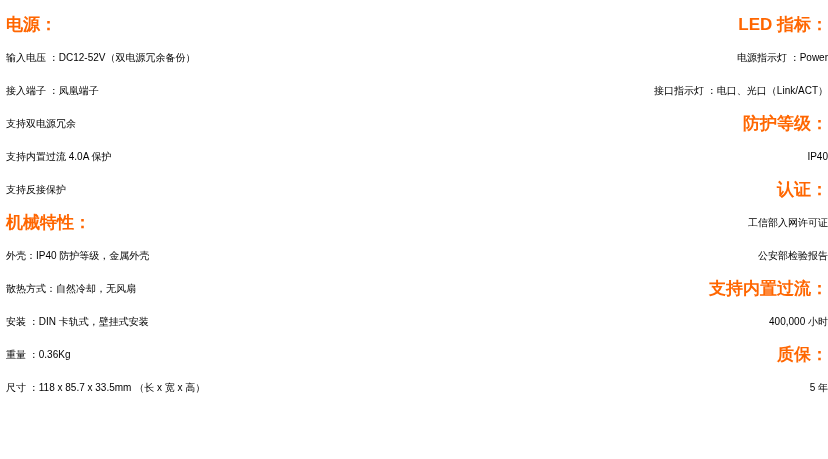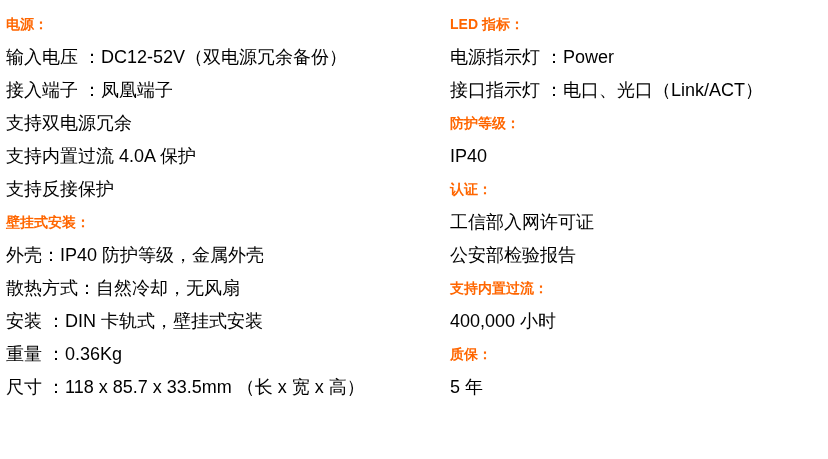--- a/index.html
+++ b/index.html
@@ -24,37 +24,38 @@
     position: absolute;
     top: 0;
     box-sizing: border-box;
   }
   .col-left {
     left: 0;
     width: 470px;
     padding: 8px 0 0 6px;
   }
   .col-right {
-    left: 444px;
+    left: 470px;
     width: 358px;
     padding: 8px 0 0 6px;
+    text-align: right;
   }
   .section {
     margin: 0 0 0 0;
   }
   .section-heading {
     color: #ff6600;
     font-weight: bold;
-    font-size: 14px;
+    font-size: 17px;
     line-height: 33px;
     white-space: nowrap;
   }
   .spec-line {
     color: #000000;
-    font-size: 18px;
+    font-size: 10px;
     line-height: 33px;
     white-space: nowrap;
   }
   .spec-line .underline-word {
     text-decoration: underline;
   }
 </style>
 </head>
 <body>
 
@@ -65,21 +66,21 @@
     <div class="section">
       <div class="section-heading">电源：</div>
       <div class="spec-line">输入电压 ：DC12-52V（双电源冗余备份）</div>
       <div class="spec-line">接入端子 ：凤凰端子</div>
       <div class="spec-line">支持双电源冗余</div>
       <div class="spec-line">支持内置过流 4.0A 保护</div>
       <div class="spec-line">支持反接保护</div>
     </div>
 
     <div class="section">
-      <div class="section-heading">壁挂式安装：</div>
+      <div class="section-heading">机械特性：</div>
       <div class="spec-line">外壳：IP40 防护等级，金属外壳</div>
       <div class="spec-line">散热方式：自然冷却，无风扇</div>
       <div class="spec-line">安装 ：DIN 卡轨式，壁挂式安装</div>
       <div class="spec-line">重量 ：0.36Kg</div>
       <div class="spec-line">尺寸 ：118 x 85.7 x 33.5mm （长 x 宽 x 高）</div>
     </div>
 
   </div>
 
   <div class="column col-right">

